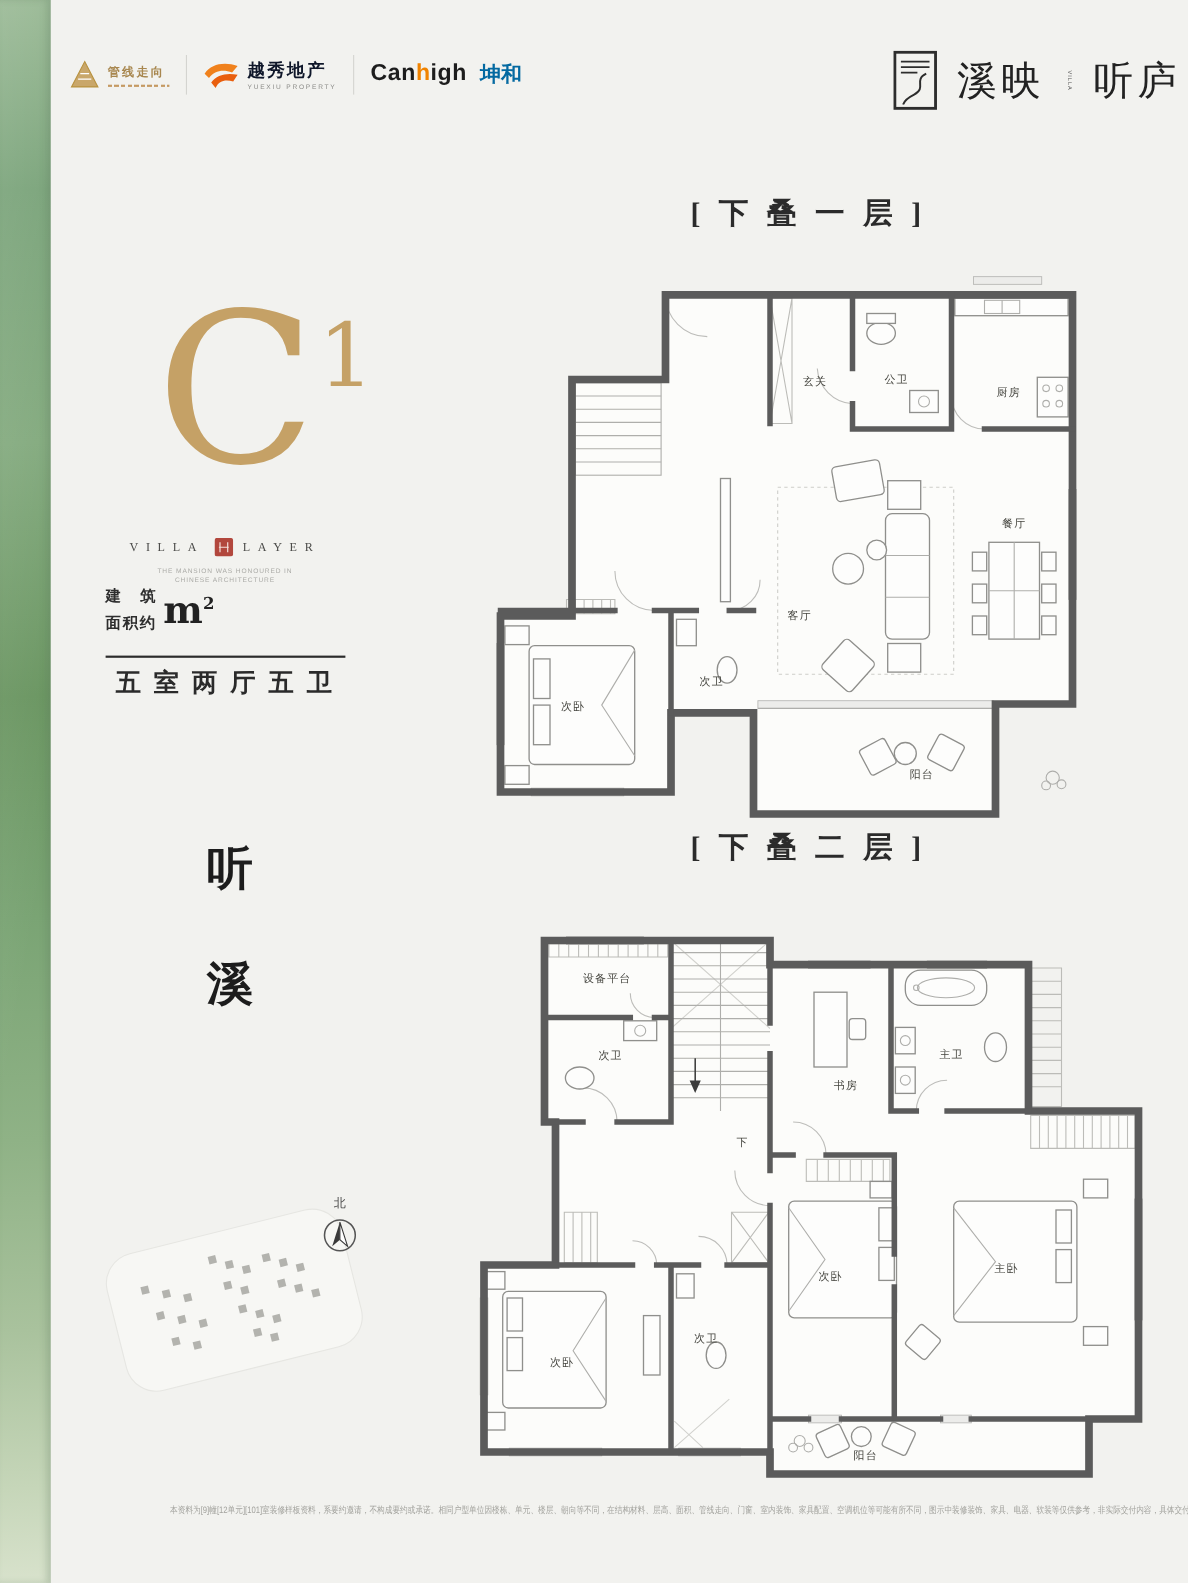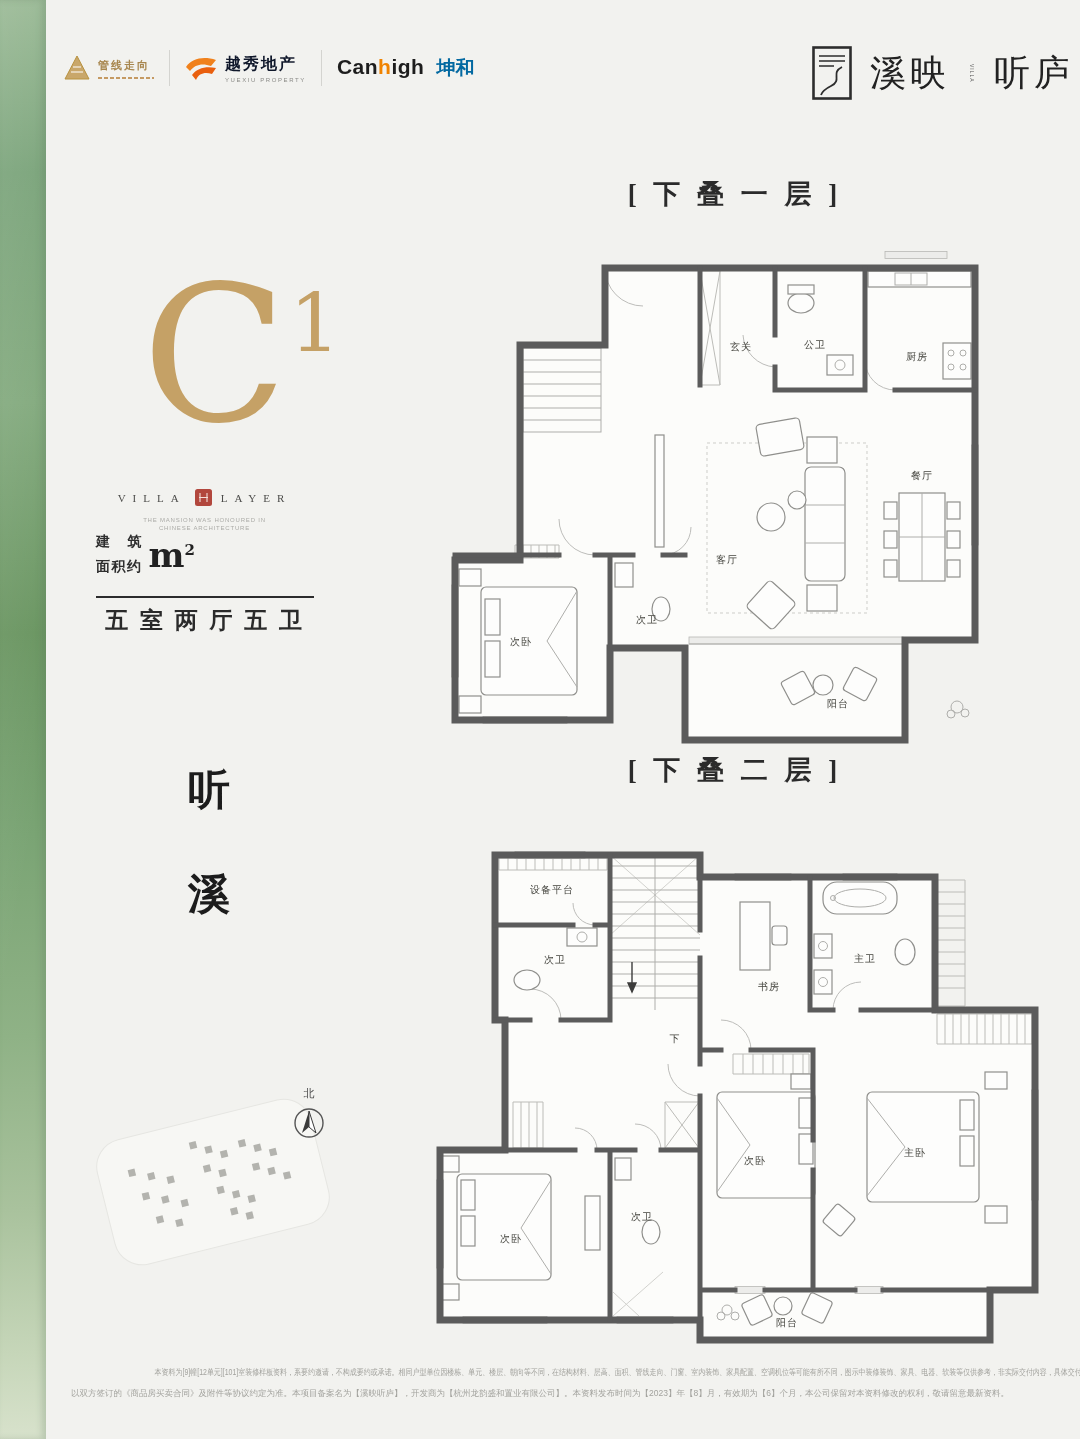--- a/index.html
+++ b/index.html
@@ -389,14 +389,13 @@
   <text class="room-label" x="240" y="202" text-anchor="middle">下</text>
   <text class="room-label" x="76" y="402" text-anchor="middle">次卧</text>
   <text class="room-label" x="207" y="380" text-anchor="middle">次卫</text>
   <text class="room-label" x="320" y="324" text-anchor="middle">次卧</text>
   <text class="room-label" x="480" y="316" text-anchor="middle">主卧</text>
   <text class="room-label" x="352" y="486" text-anchor="middle">阳台</text>
 </svg>
 
 <div class="abs foot" style="top:1362px">
   <div class="foot-line l1">本资料为[9]幢[12单元][101]室装修样板资料，系要约邀请，不构成要约或承诺。相同户型单位因楼栋、单元、楼层、朝向等不同，在结构材料、层高、面积、管线走向、门窗、室内装饰、家具配置、空调机位等可能有所不同，图示中装修装饰、家具、电器、软装等仅供参考，非实际交付内容，具体交付标准</div>
-  <div class="foot-line l2">以双方签订的《商品房买卖合同》及附件等协议约定为准。本项目备案名为【溪映听庐】，开发商为【杭州龙韵盛和置业有限公司】。本资料发布时间为【2023】年【8】月，有效期为【6】个月，本公司保留对本资料修改的权利，敬请留意最新资料。</div>
 </div>
 
 </body></html>

